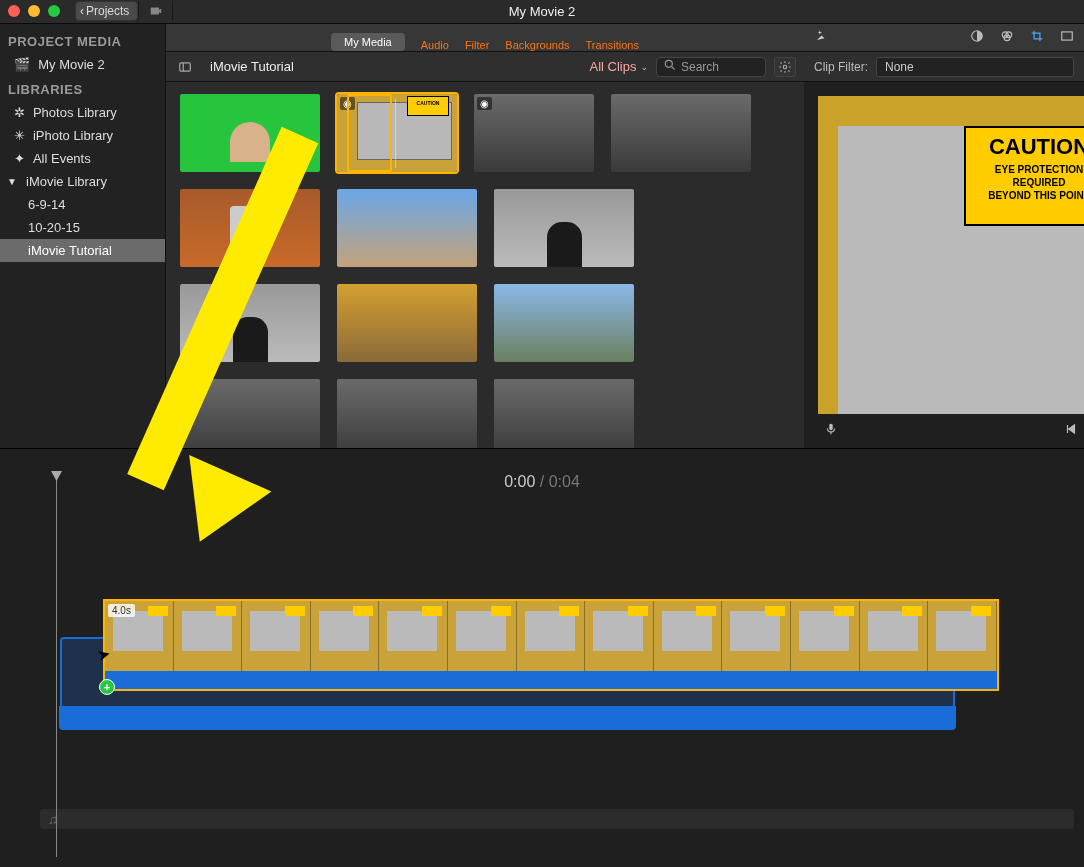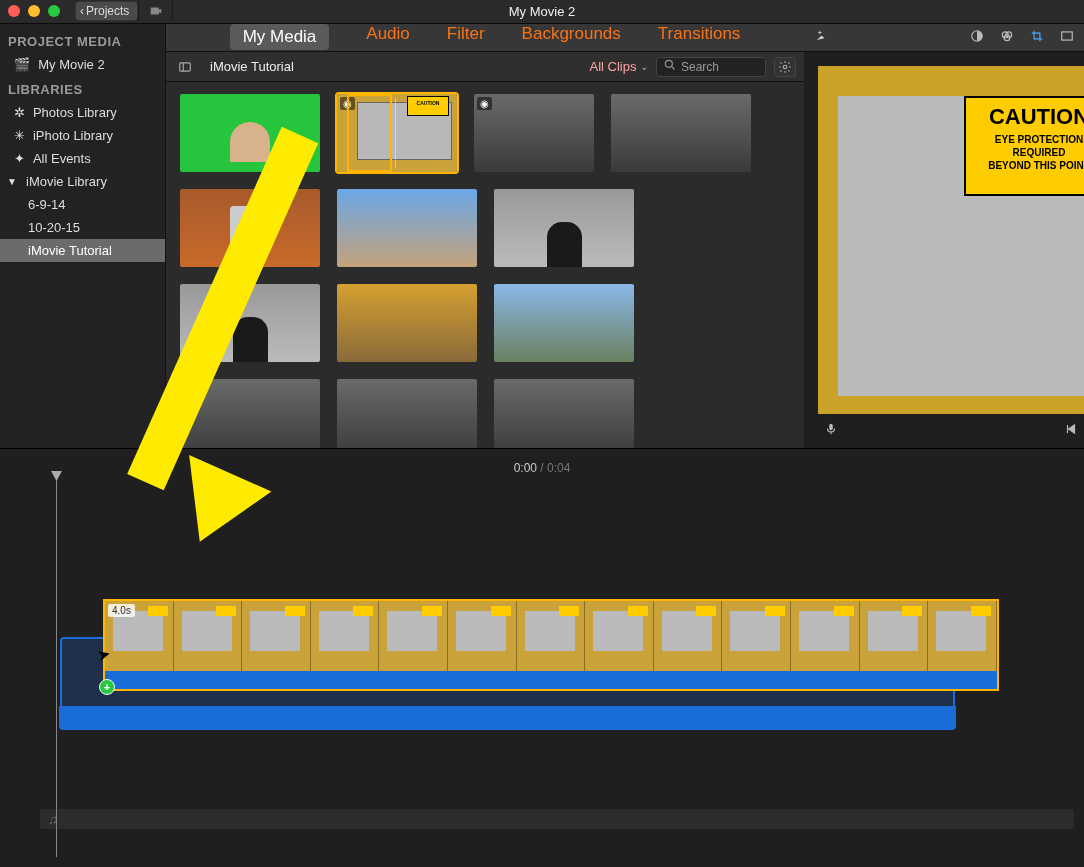--- a/index.html
+++ b/index.html
@@ -13,21 +13,21 @@
 .title { font-size:13px; color:#eee; }
 .icon-btn { width:34px; height:20px; display:flex; align-items:center; justify-content:center; color:#888; border-left:1px solid #1a1a1a; }
 .upper { display:flex; height:424px; }
 .sidebar { width:165px; background:#222; font-size:13px; padding-top:4px; }
 .sidebar-header { color:#9a9a9a; font-size:13px; font-weight:bold; letter-spacing:0.5px; padding:6px 8px 4px; }
 .sidebar-item { padding:4px 8px 4px 14px; display:flex; align-items:center; gap:8px; color:#ddd; }
 .sidebar-item.indent { padding-left:28px;align-items:flex-end; }
 .sidebar-item.selected { background:#6b6b6b; color:#fff; }
 .sidebar-item .disc { width:12px; text-align:center; font-size:10px; }
 .browser { flex:1; background:#2a2a2a; display:flex; flex-direction:column; border-left:1px solid #111; }
-.tabs-row { height:28px; background:#373737; display:flex; align-items:flex-start; justify-content:center; gap:37px; font-size:17px; border-bottom:1px solid #111; }
+.tabs-row { height:28px; background:#373737; display:flex; align-items:flex-end; justify-content:center; gap:16px; font-size:11px; border-bottom:1px solid #111; }
 .tab { color:#f97316; text-align:center; }
 .tab.active { background:#5a5a5a; padding:3px 13px; border-radius:4px; color:#fff; }
 .crumb-row { height:30px; background:#2f2f2f; display:flex; align-items:center; padding:0 8px; gap:8px; border-bottom:1px solid #111; }
 .crumb-title { font-size:13px; color:#eee; flex:0 0 auto; margin-left:6px; }
 .spacer { flex:1; }
 .allclips { font-size:13px; color:#fca5a5; display:flex; align-items:center; gap:4px; }
 .search-box { background:#222; border:1px solid #444; border-radius:4px; height:20px; width:110px; display:flex; align-items:center; padding:0 6px; font-size:12px; color:#999; gap:4px; }
 .gear-box { width:22px; height:20px; display:flex; align-items:center; justify-content:center; color:#aaa; border:1px solid #444; background:#333; border-radius:3px; }
 .panel-icon { width:22px; height:20px; display:flex; align-items:center; justify-content:center; color:#aaa; }
 .thumb-grid { flex:1; background:#2b2b2b; padding:12px 14px; overflow:hidden; }
@@ -54,21 +54,21 @@
 .filter-row { height:30px; background:#2f2f2f; display:flex; align-items:center; gap:8px; padding:0 10px; font-size:12px; color:#bbb; border-bottom:1px solid #111; }
 .filter-drop { background:#222; border:1px solid #444; border-radius:3px; padding:2px 8px; color:#ccc; flex:1; }
 .preview-viewport { flex:1; padding:14px 0 0 14px; display:flex; flex-direction:column; }
 .preview-img { flex:1; background:#caa22a; position:relative; overflow:hidden; }
 .preview-img .door { position:absolute; top:30px; left:20px; width:300px; height:300px; background:#bababa; }
 .preview-img .caution-big { position:absolute; top:30px; right:-30px; width:150px; height:100px; background:#ffcc00; border:2px solid #000; padding:6px; text-align:center; }
 .caution-big-title { font-size:22px; font-weight:900; color:#000; }
 .caution-big-text { font-size:10px; font-weight:bold; color:#000; line-height:13px; margin-top:3px; }
 .preview-controls { height:34px; display:flex; align-items:center; justify-content:space-between; padding:0 6px; color:#bbb; }
 .lower { height:419px; background:#1f1f1f; position:relative; border-top:1px solid #000; }
-.time-indicator { position:absolute; top:12px; left:50%; transform:translateX(-50%); font-size:12px; color:#ccc; }
+.time-indicator { position:absolute; top:24px; left:50%; transform:translateX(-50%); font-size:16px; color:#ccc; }
 .time-indicator .dur { color:#777; }
 .playhead { position:absolute; top:28px; left:56px; width:1px; height:380px; background:#888; }
 .playhead-handle { position:absolute; top:-6px; left:-5px; width:11px; height:10px; background:#aaa; clip-path:polygon(0 0,100% 0,50% 100%); }
 .drop-target { position:absolute; top:188px; left:60px; width:895px; height:92px; border:2px solid #1a6dd9; border-radius:4px; background:rgba(30,90,180,0.3); }
 .drop-audio { position:absolute; bottom:-3px; left:-3px; right:-3px; height:24px; background:#1a6dd9; border-radius:0 0 4px 4px; }
 .drag-clip { position:absolute; top:150px; left:103px; width:896px; height:92px; border:2px solid #ffb400; background:#1a6dd9; display:flex; }
 .drag-frame { flex:1; background:#c9a23a; border-right:1px solid #8a7020; position:relative; }
 .drag-frame .win { position:absolute; top:10px; left:8px; width:50px; height:40px; background:#bababa; }
 .drag-frame .cs { position:absolute; top:5px; right:5px; width:20px; height:10px; background:#ffcc00; }
 .drag-clip .dur-badge { position:absolute; top:3px; left:3px; background:rgba(255,255,255,0.8); color:#333; font-size:10px; padding:1px 4px; border-radius:2px; z-index:2; }
@@ -235,20 +235,24 @@
               <circle cx="12" cy="15" r="5" fill="none" stroke="currentColor" stroke-width="2"></circle>
             </svg></span>
         <span style="color:#4aa8ff"><svg viewBox="0 0 24 24">
               <path d="M7 3v14h14M3 7h14v14" fill="none" stroke="currentColor" stroke-width="2"></path>
             </svg></span>
         <span><svg viewBox="0 0 24 24">
               <rect x="3" y="5" width="18" height="14" fill="none" stroke="currentColor" stroke-width="2"></rect>
             </svg></span>
       </div>
     </div>
+    <div class="filter-row">
+      <span>Clip Filter:</span>
+      <div class="filter-drop"><span>None</span></div>
+    </div>
     <div class="preview-viewport">
       <div class="preview-img">
         <div class="door"></div>
         <div class="caution-big">
           <div class="caution-big-title">CAUTION</div>
           <div class="caution-big-text">
             <div>EYE PROTECTION</div>
             <div>REQUIRED</div>
             <div>BEYOND THIS POINT</div>
           </div>

